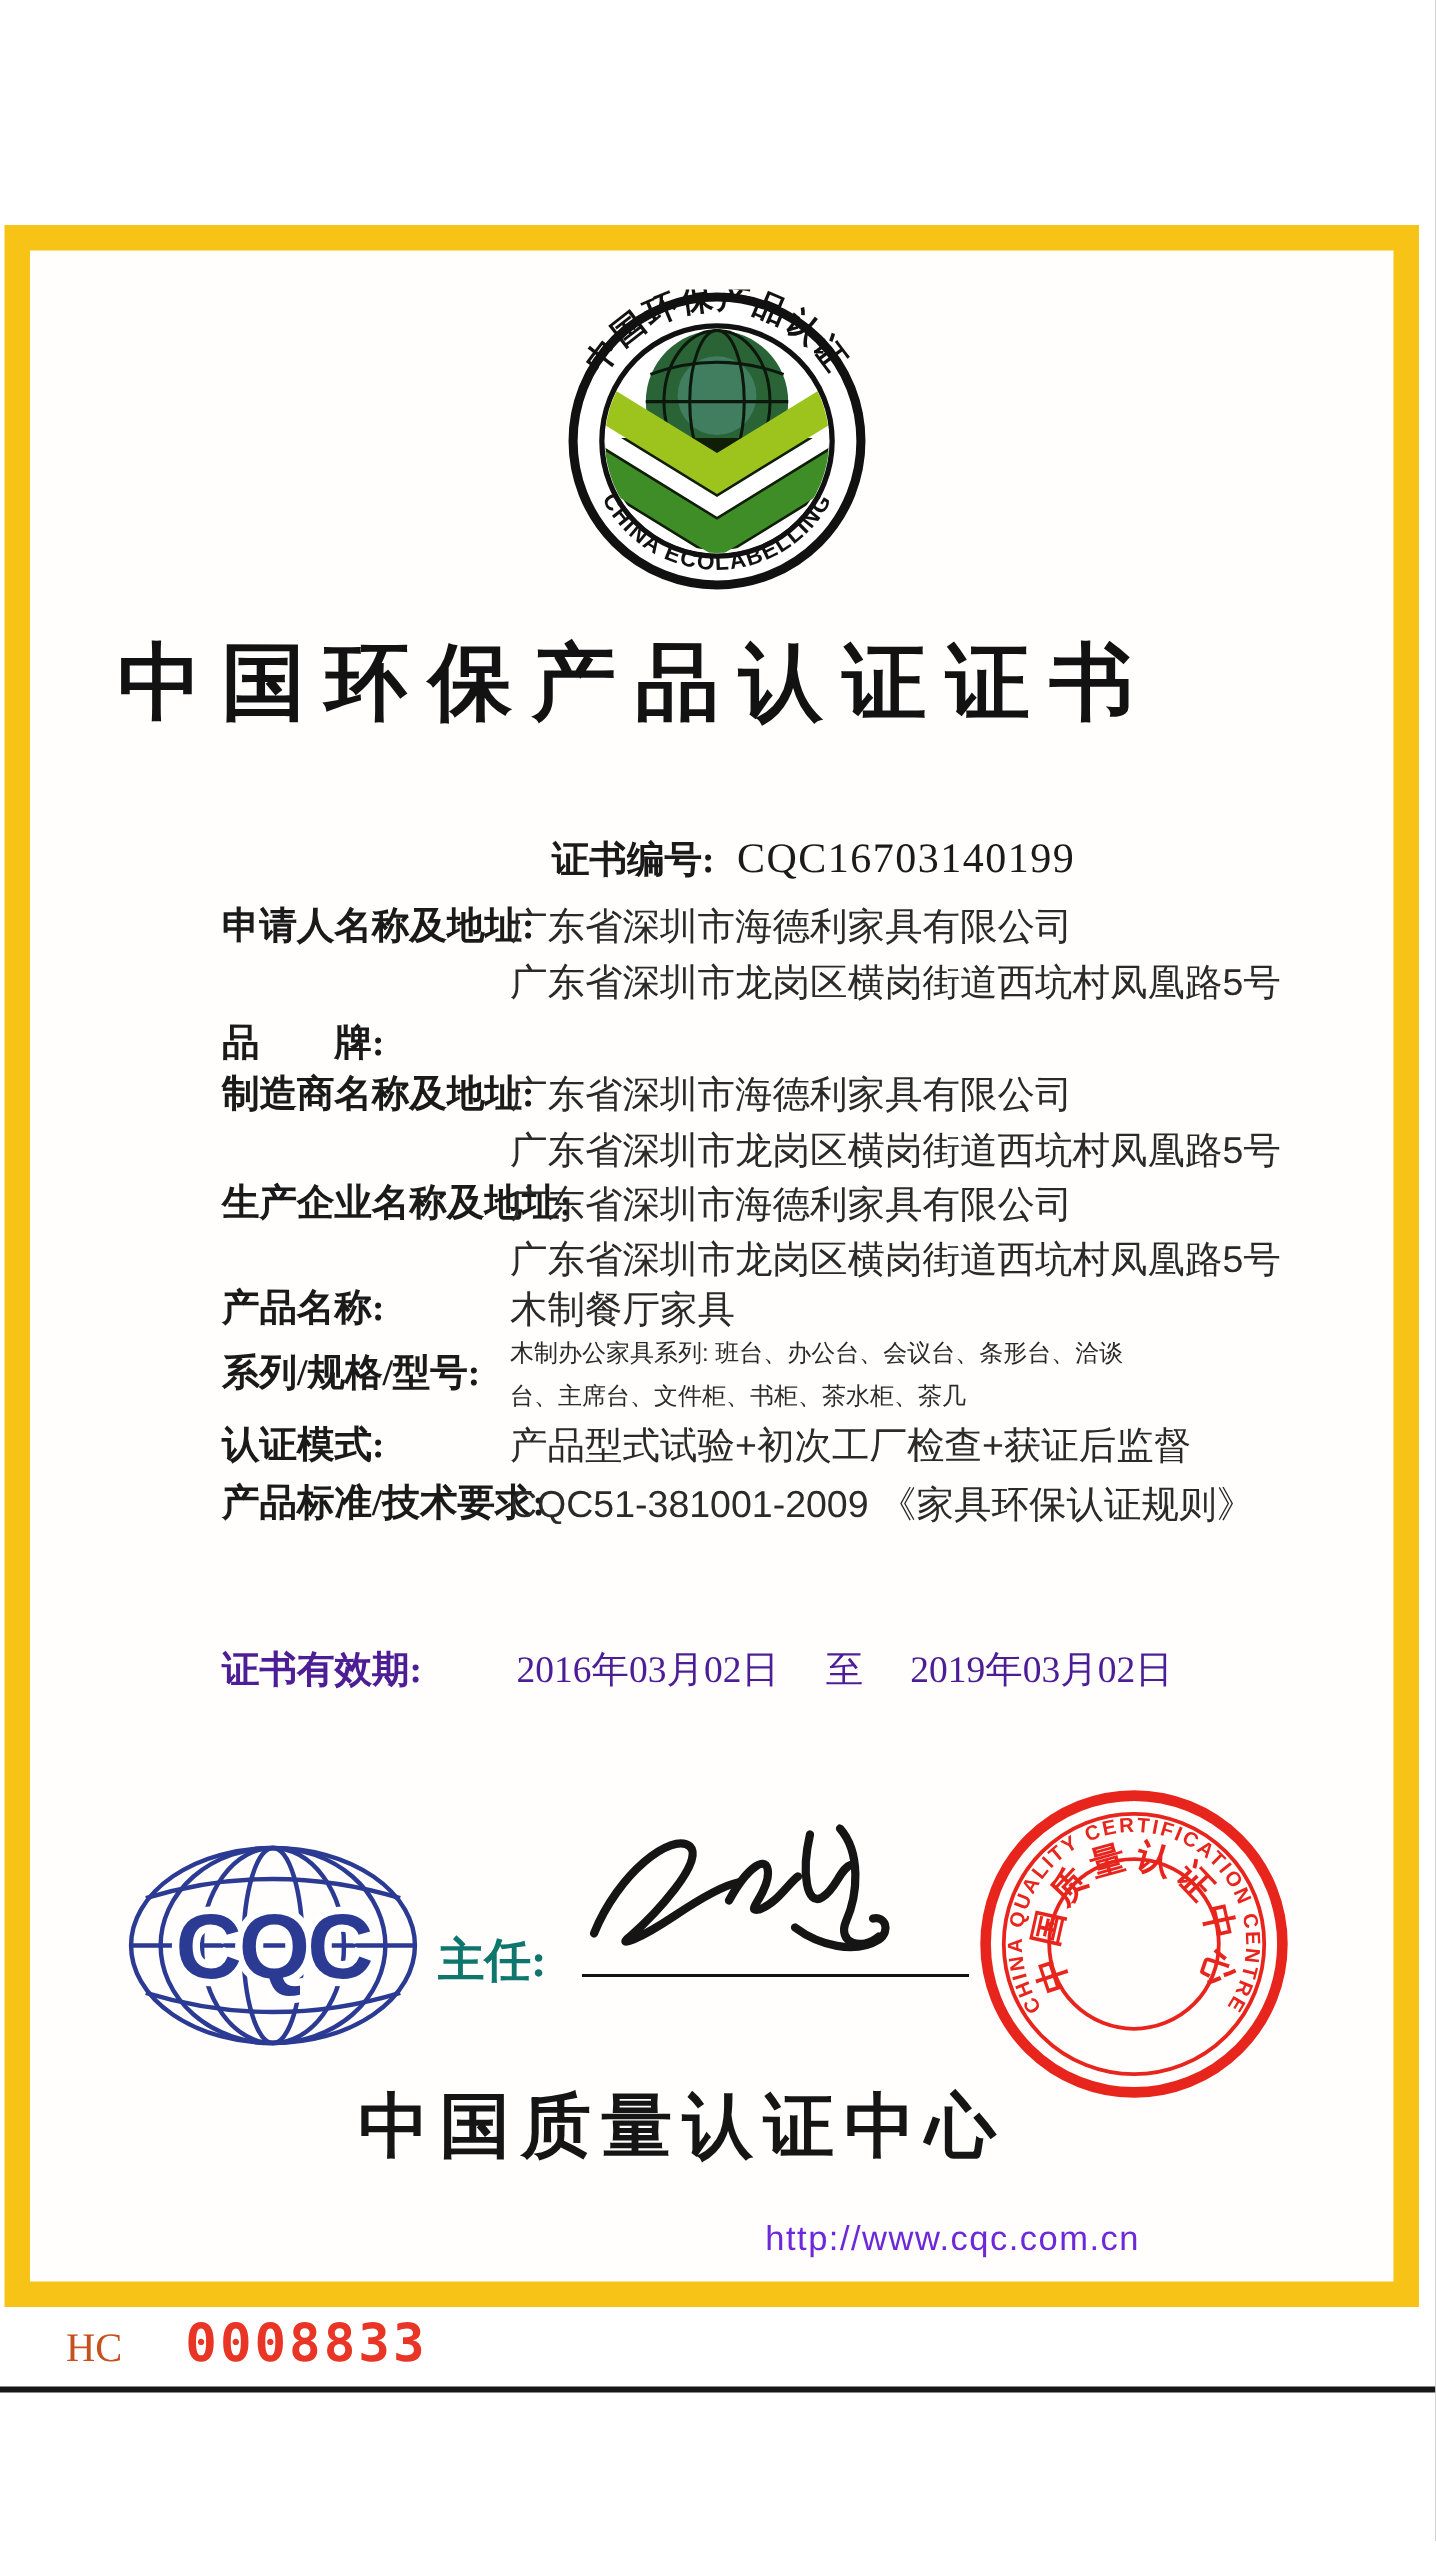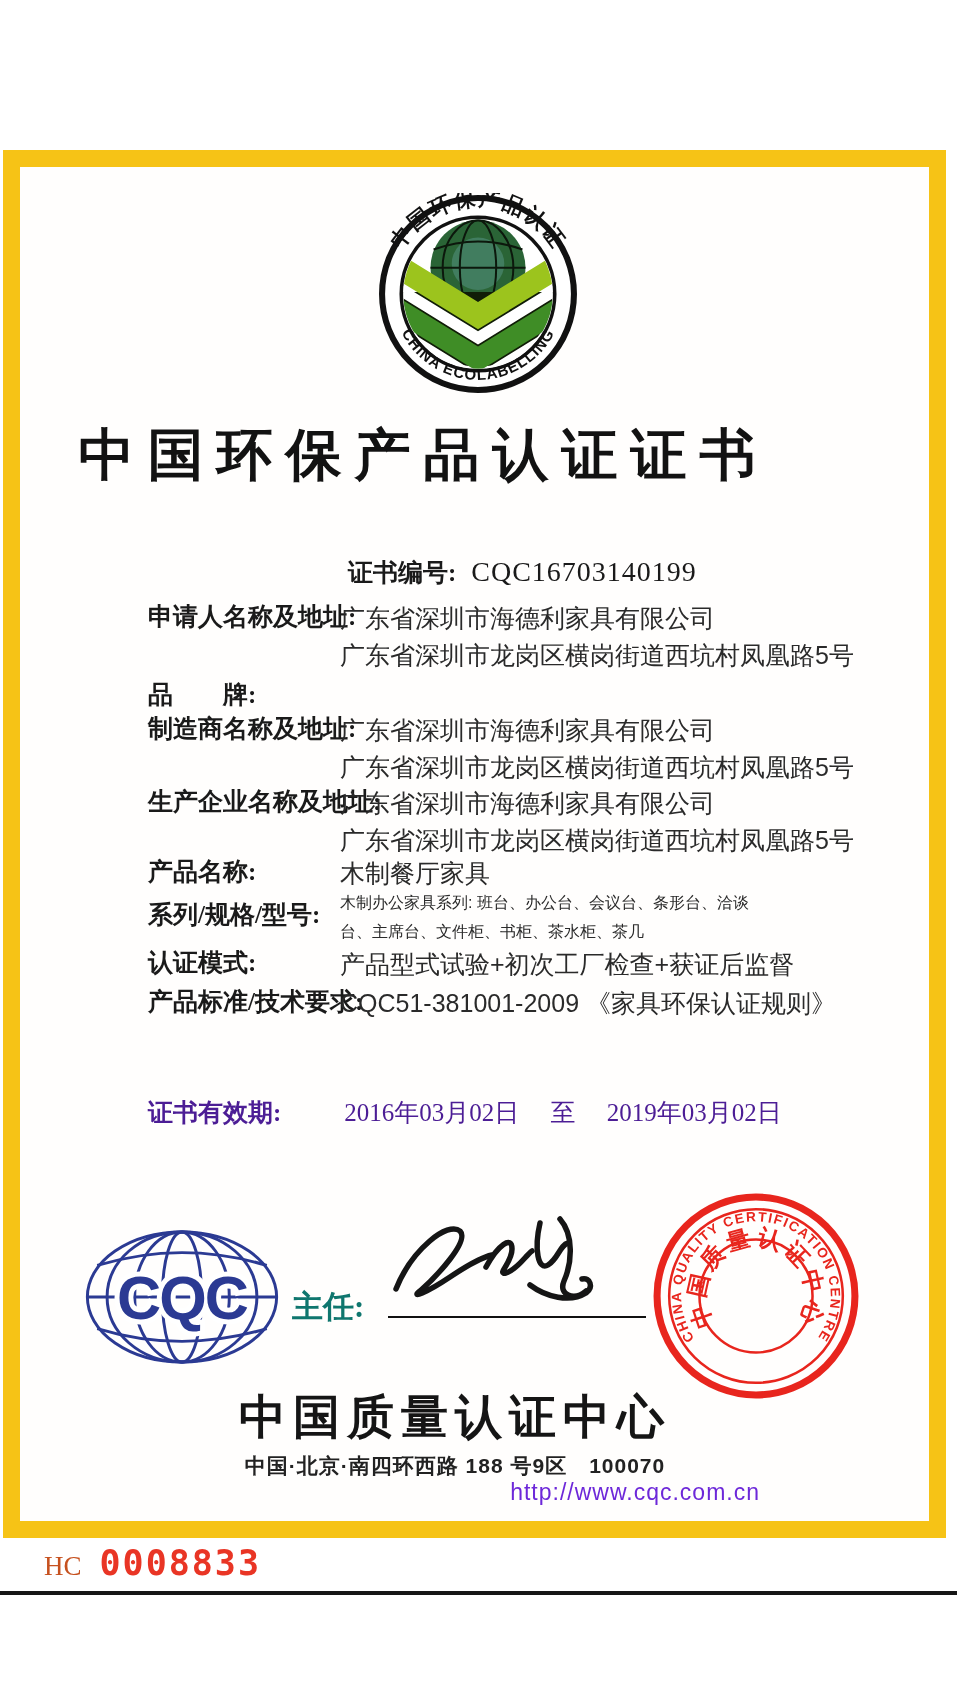--- a/index.html
+++ b/index.html
@@ -4,21 +4,21 @@
 <style>
   * { margin:0; padding:0; box-sizing:border-box; }
   body { background:#888; font-family:"Liberation Sans", sans-serif; }
   .page { position:relative; width:957px; height:1702px; background:#ffffff; overflow:hidden; margin:0 auto; }
   .frame { position:absolute; left:3px; top:150px; width:943px; height:1388px; border:17px solid #f6c316; background:#fffefd; }
   .eco-logo { position:absolute; left:377px; top:193px; }
   .title { position:absolute; left:0; top:418px; width:847px; text-align:center;
            font-size:56px; font-weight:700; letter-spacing:13px; color:#121212;
            font-family:"Liberation Sans", sans-serif; }
   .certline { position:absolute; left:348px; top:556px; font-size:25px; color:#1a1a1a; }
-  .certline .lab { font-family:"Liberation Serif", serif; font-weight:700; }
+  .certline .lab { font-family:"Liberation Serif", serif; font-weight:700;margin-left:20px; }
   .certline .val { font-family:"Liberation Serif", serif; font-size:28px; letter-spacing:1px; margin-left:8px; }
   .row { position:absolute; left:148px; color:#1a1a1a; }
   .row .lab { position:absolute; left:0; top:0; width:250px; font-family:"Liberation Serif", serif;
               font-weight:700; font-size:25px; white-space:nowrap; }
   .row .vals { position:absolute; left:192px; top:0; width:500px; font-family:"Liberation Sans", sans-serif;
                font-size:25px; color:#2a2a2a; }
   .row .vals div { line-height:37px; white-space:nowrap; }
   .row.small .vals { font-size:16px; top:-10px; }
   .row.small .vals div { line-height:29px; }
   .statement { position:absolute; left:148px; top:1022px; width:680px; font-family:"Liberation Serif", serif;
@@ -36,21 +36,21 @@
   .stamp { position:absolute; left:650px; top:1190px; }
   .issuer-name { position:absolute; left:150px; top:1386px; width:610px; text-align:center;
                  font-size:47px; font-weight:700; letter-spacing:7px; color:#151515; }
   .issuer-addr { position:absolute; left:150px; top:1452px; width:610px; text-align:center;
                  font-size:21px; font-weight:700; color:#222; letter-spacing:1px; }
   .issuer-url  { position:absolute; left:150px; top:1479px; width:610px; text-align:right;
                  font-size:23px; color:#6d28d9; letter-spacing:1px; }
   .hc-row { position:absolute; left:44px; top:1543px; }
   .hc-pre { font-family:"Liberation Serif", serif; font-size:27px; color:#c6511f; margin-right:18px;margin-top:32px; }
   .hc-num { font-family:"DejaVu Sans Mono", monospace; font-weight:700; font-size:35px;
-            color:#e93525; letter-spacing:2px; }
+            color:#e93525; letter-spacing:2px;margin-left:24px; }
   .bottom-line { position:absolute; left:0; top:1591px; width:957px; height:4px; background:#161616; }
 </style>
 </head>
 <body>
 
 <div class="page">
   <div class="frame"></div>
 
   <div class="eco-logo">
     <svg width="202" height="202" viewBox="0 0 200 200">
@@ -200,20 +200,19 @@
       <text font-family="Liberation Sans, sans-serif" font-size="13.5" font-weight="700" fill="#e8251d" letter-spacing="1.5">
         <textPath href="#stampEn" startOffset="50%" text-anchor="middle">CHINA QUALITY CERTIFICATION CENTRE</textPath>
       </text>
       <text font-family="Liberation Serif, serif" font-size="23" font-weight="700" fill="#e8251d" letter-spacing="4">
         <textPath href="#stampCn" startOffset="50%" text-anchor="middle">中国质量认证中心</textPath>
       </text>
     </svg>
   </div>
 
   <div class="issuer-name">中国质量认证中心</div>
-  <div class="issuer-addr">中国·北京·南四环西路 188 号9区　100070</div>
   <div class="issuer-url">http://www.cqc.com.cn</div>
 
   <div class="hc-row">
     <span class="hc-pre">HC</span><span class="hc-num">0008833</span>
   </div>
   <div class="bottom-line"></div>
 </div>
 
 </body></html>

